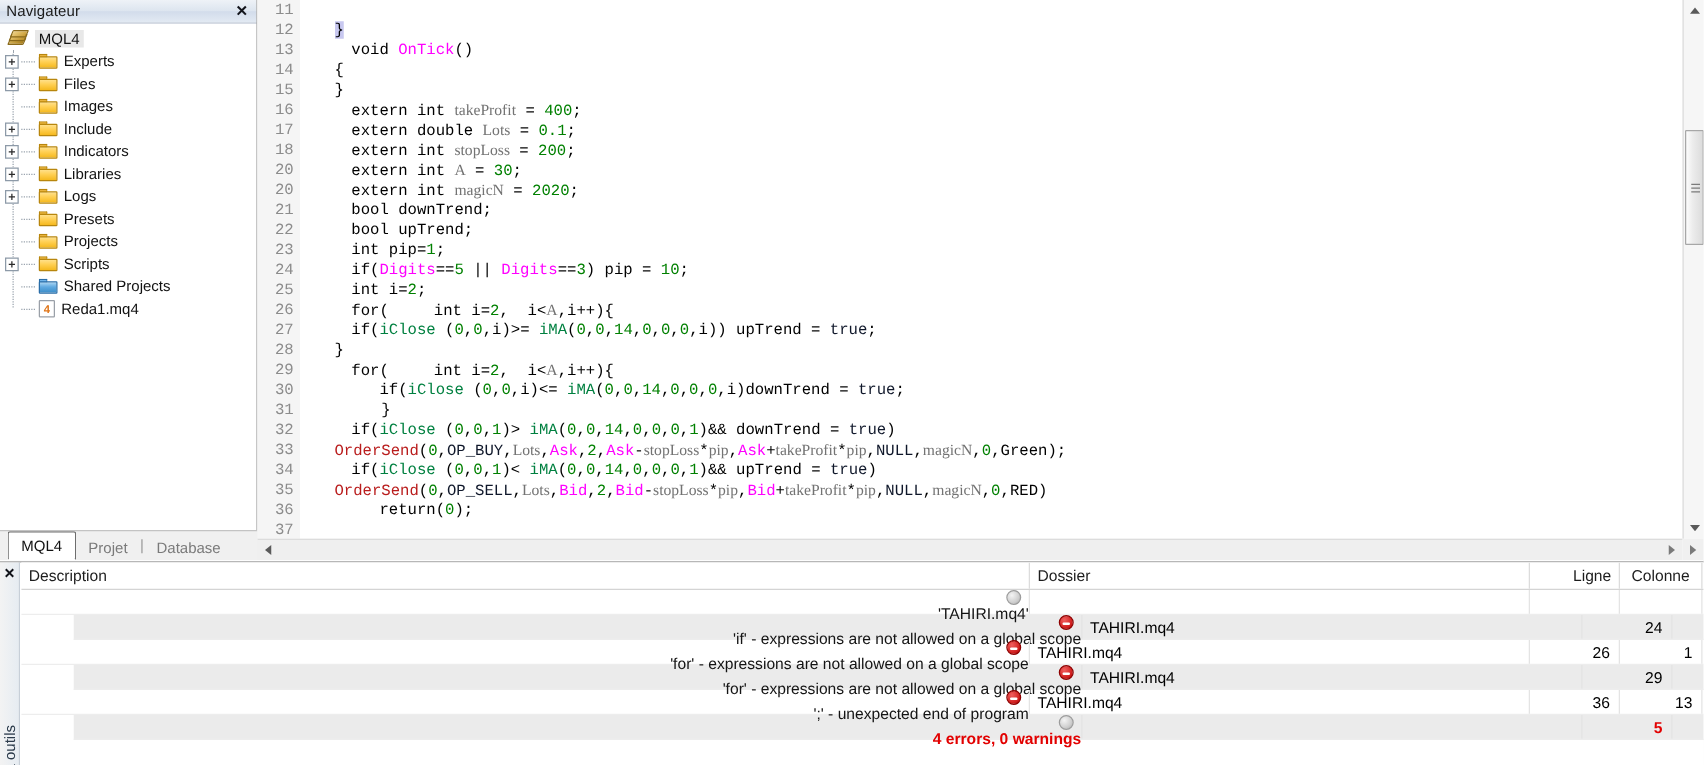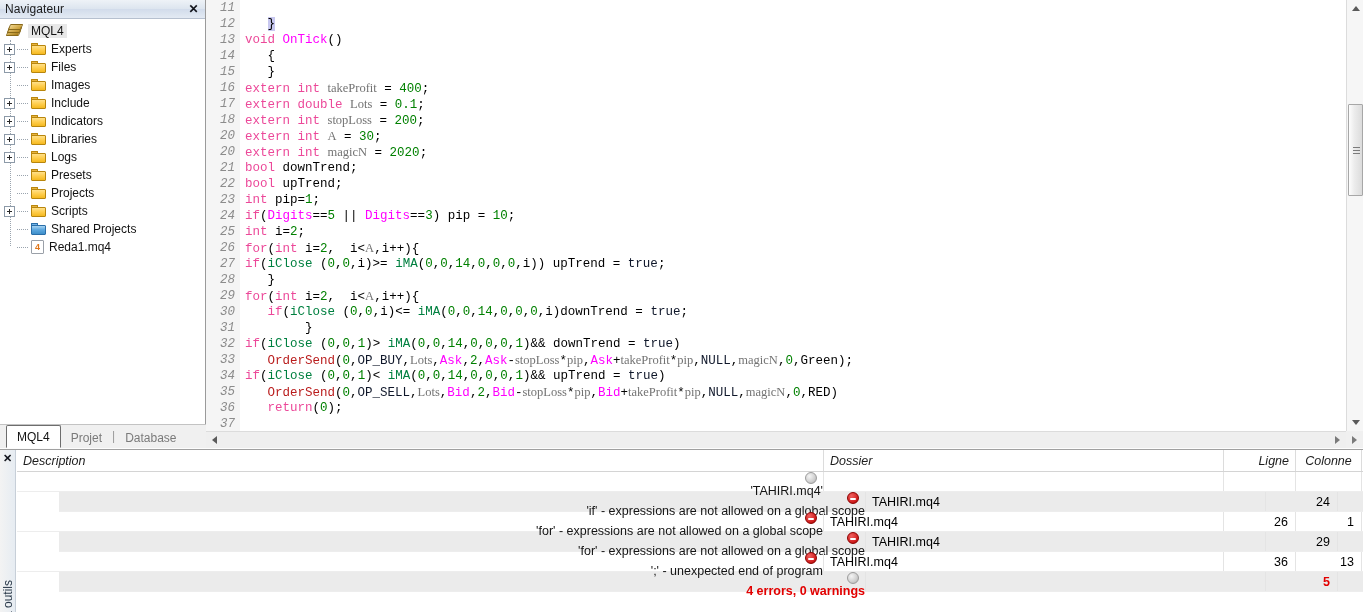--- a/index.html
+++ b/index.html
@@ -142,24 +142,24 @@
   }
   .code-line {
     height: 16px; line-height: 16px; display: flex; white-space: pre;
     font-family: "Liberation Mono", "DejaVu Sans Mono", monospace;
     font-size: 12.5px;
   }
   .gutter {
     width: 34px; flex: 0 0 34px; text-align: right; padding-right: 5px;
     color: #8c8c8c; background: #f5f5f5;
     font-family: "Liberation Mono", "DejaVu Sans Mono", monospace;
-    font-size: 12.5px; user-select: none; font-style: italic;
+    font-size: 12.5px; user-select: none;
   }
   .code-text { padding-left: 5px; white-space: pre; }
-  .kw   { color: #ec4899; }          
+  .kw   { color: #000000; margin-left: 36px; }          
   .num  { color: #008000; }          
   .var  { color: #737373; font-family: Liberation Serif, serif; }          
   .fn   { color: #008040; }          
   .cons { color: #ff00ff; }          
   .ord  { color: #b91c1c; }          
   .red  { color: #0f172a; }          
   .pl   { color: #000000; }          
   .brace-hl { background: #c8c8f0; }
 
   
@@ -222,21 +222,21 @@
     transform: rotate(-90deg); transform-origin: center;
     font-size: 12px; color: #2b3a4a; white-space: nowrap;
     text-align: center;
   }
   #err-table {
     position: absolute; left: 17px; top: 0; right: 0; bottom: 0;
     background: #fff; overflow: hidden;
   }
   .err-head {
     display: flex; height: 22px; align-items: stretch;
-    background: #ffffff; border-bottom: 1px solid #d4d4d4; font-style: italic;
+    background: #ffffff; border-bottom: 1px solid #d4d4d4;
   }
   .err-head .hc {
     display: flex; align-items: center; font-size: 12.5px; color: #1d1d1d;
     border-right: 1px solid #dcdcdc; padding: 0 6px;
     cursor: pointer;
   }
   .err-row {
     display: flex; height: 20px; align-items: stretch;
     border-bottom: 1px solid #ededed;
     cursor: default;

